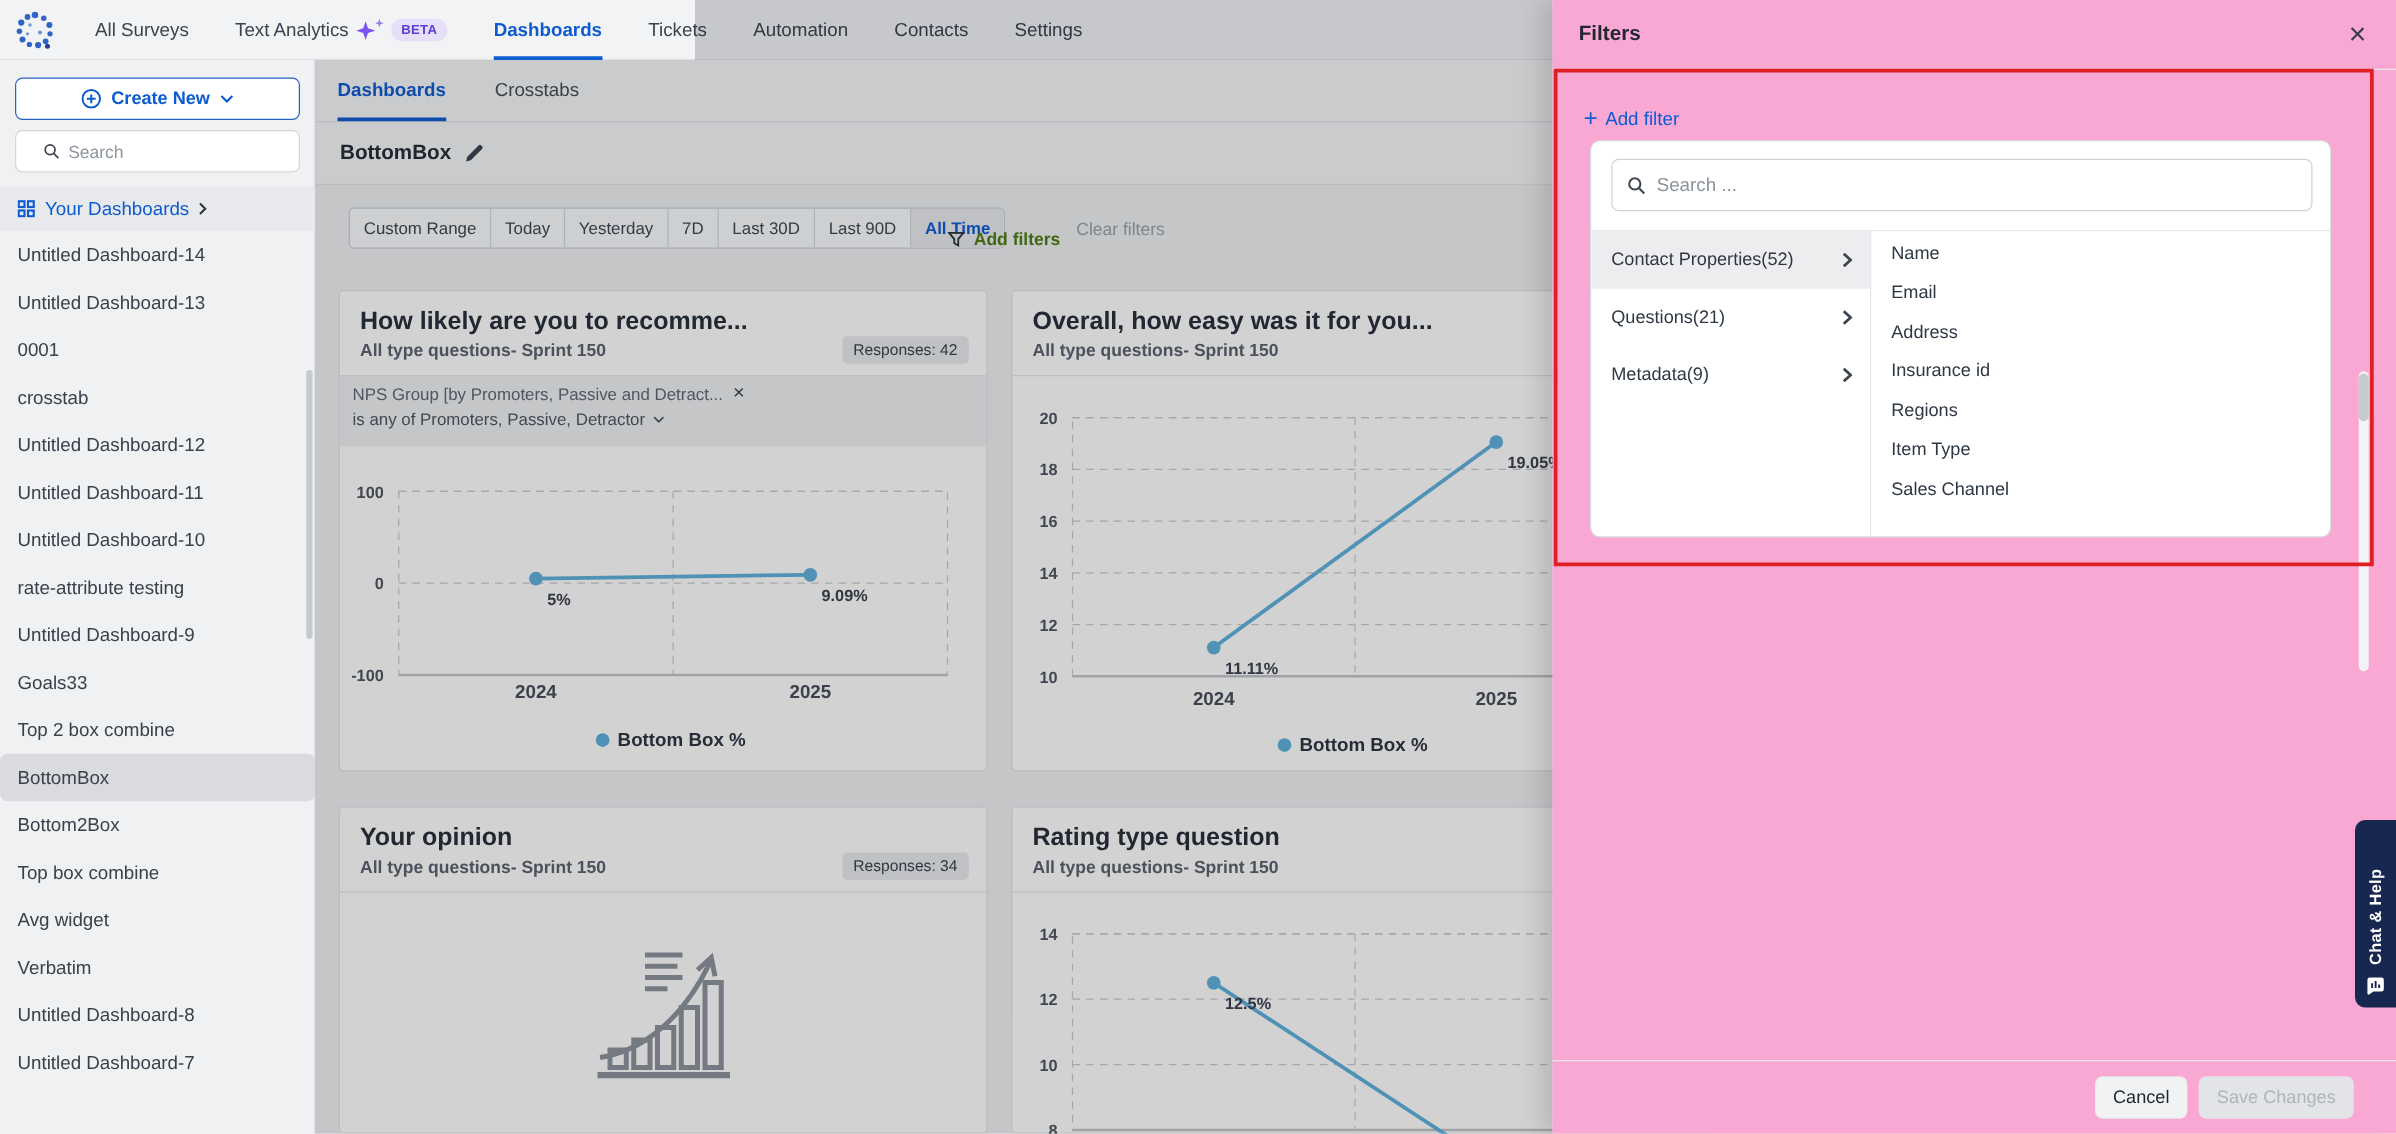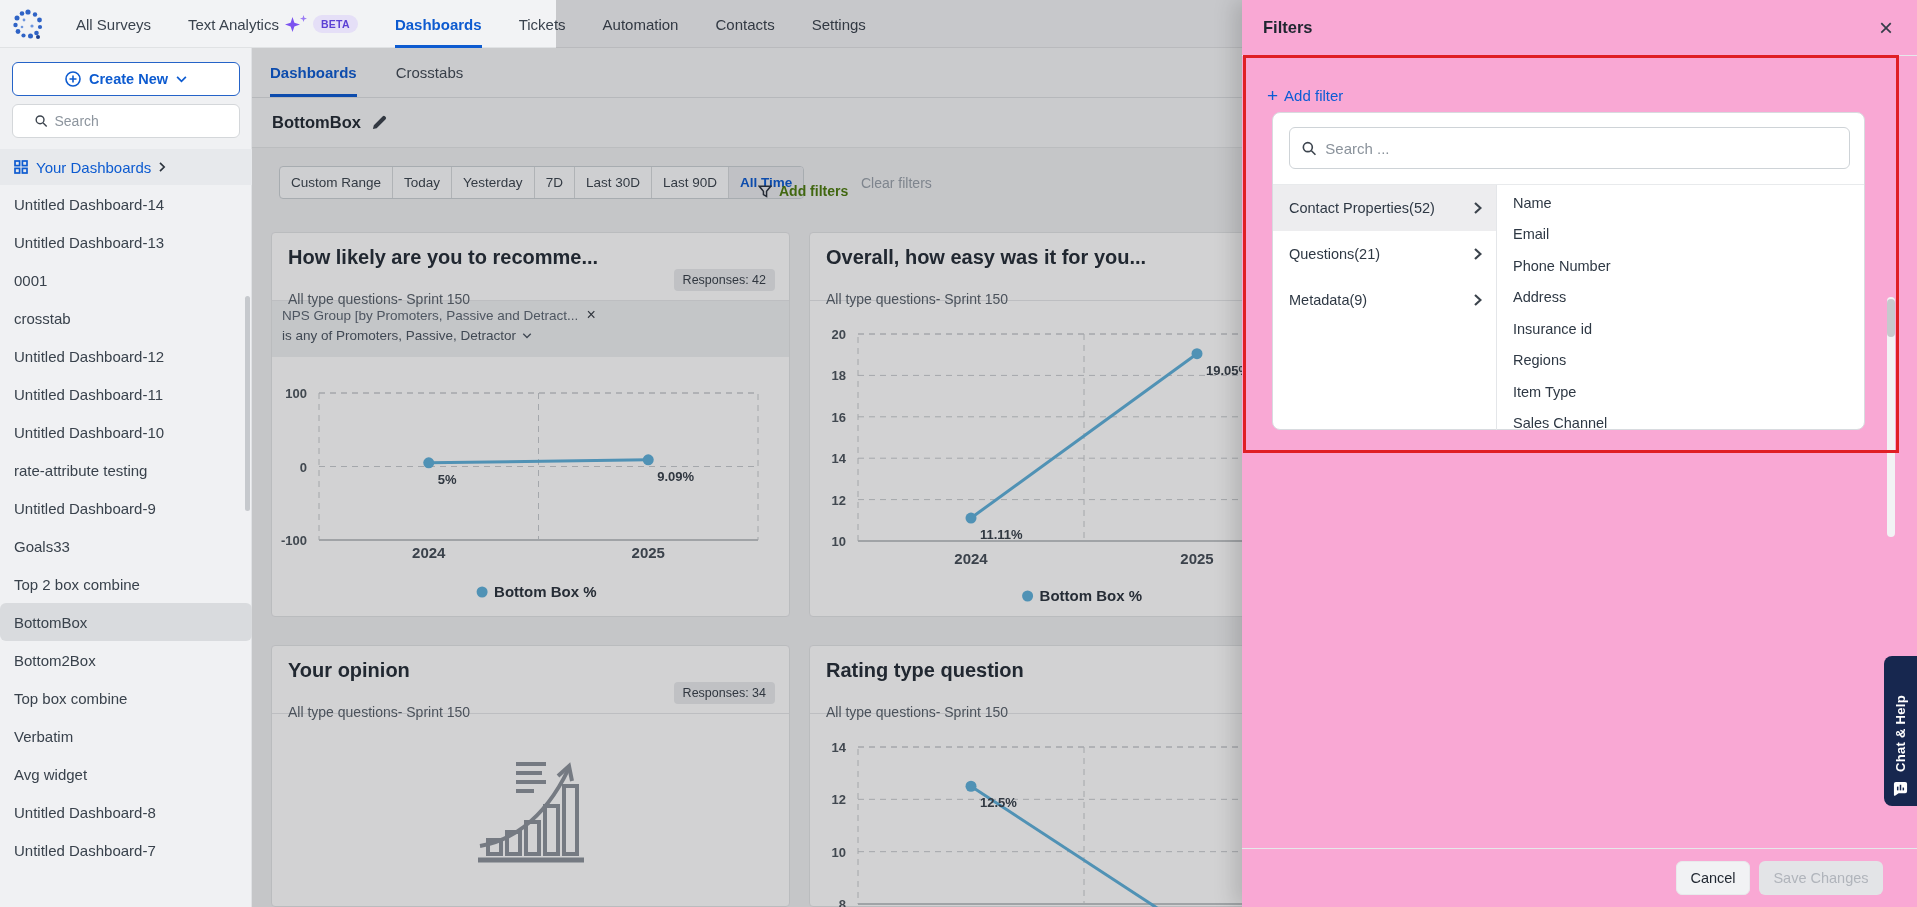--- a/index.html
+++ b/index.html
@@ -40,21 +40,21 @@
   .seg-btn { padding:8px 11px; font-size:13.5px; color:#3c454f; border-left:1px solid #d5d9dc; cursor:pointer; white-space:nowrap; }
   .seg-btn:first-child { border-left:none; }
   .seg-btn.active { color:#0d5bd0; font-weight:700; background:#e9ebee; }
   .addf { left:758px; top:166px; height:33px; display:flex; align-items:flex-end; gap:7px; font-size:14px; font-weight:700; color:#4d7c0f; cursor:pointer; z-index:1; }
   .clearf { left:861px; top:166px; height:33px; display:flex; align-items:center; font-size:14px; color:#99a1aa; cursor:pointer; z-index:1; }
 
   
   .card { background:#fff; border:1px solid #e2e4e6; border-radius:4px; z-index:1; }
   .card-head { height:68px; border-bottom:1px solid #e5e7e9; padding:13px 16px 0; position:relative; }
   .w-title { font-size:20px; font-weight:700; color:#262e38; }
-  .w-sub { font-size:14px; color:#59626c; margin-top:22px; }
+  .w-sub { font-size:14px; color:#59626c; margin-top:3px;font-weight:bold; }
   .badge { position:absolute; top:36px; right:14px; background:#e9ebed; border-radius:4px; padding:4px 9px; font-size:12.5px; color:#39414b; }
   .chipstrip { height:56px; background:#eef0f2; padding:6px 10px; }
   .chip-l1 { font-size:13.5px; color:#5d6773; display:flex; align-items:center; gap:8px; }
   .chip-x { font-size:16px; color:#3a4149; line-height:1; cursor:pointer; }
   .chip-l2 { font-size:13.5px; color:#4c5662; margin-top:5px; display:flex; align-items:center; gap:6px; }
   .chart { position:absolute; }
   .empty-body { position:absolute; left:0; top:68px; right:0; bottom:0; display:flex; align-items:center; justify-content:center; }
   svg text.ytick  { font:700 13px "Liberation Sans",sans-serif; fill:#4d565e; }
   svg text.xtick  { font:700 15px "Liberation Sans",sans-serif; fill:#454e58; }
   svg text.plabel { font:700 13px "Liberation Sans",sans-serif; fill:#39424c; }
@@ -192,22 +192,22 @@
     <div class="sb-item">Untitled Dashboard-12</div>
     <div class="sb-item">Untitled Dashboard-11</div>
     <div class="sb-item">Untitled Dashboard-10</div>
     <div class="sb-item">rate-attribute testing</div>
     <div class="sb-item">Untitled Dashboard-9</div>
     <div class="sb-item">Goals33</div>
     <div class="sb-item">Top 2 box combine</div>
     <div class="sb-item selected">BottomBox</div>
     <div class="sb-item">Bottom2Box</div>
     <div class="sb-item">Top box combine</div>
+    <div class="sb-item">Avg widget</div>
     <div class="sb-item">Verbatim</div>
-    <div class="sb-item">Avg widget</div>
     <div class="sb-item">Untitled Dashboard-8</div>
     <div class="sb-item">Untitled Dashboard-7</div>
   </div>
   <div class="sb-scroll"></div>
 </div>
 
 <div class="abs tabsbar">
   <div class="tab active">Dashboards</div>
   <div class="tab">Crosstabs</div>
 </div>
@@ -397,21 +397,20 @@
       <div class="fcat">
         <span>Metadata(9)</span>
         <svg class="chev" width="8" height="12" viewBox="0 0 8 12">
             <path d="M1 1 L6.5 6 L1 11" fill="none" stroke="#3b434c" stroke-width="2.2"></path>
           </svg>
       </div>
     </div>
     <div class="fitems">
       <div class="f-item">Name</div>
       <div class="f-item">Email</div>
-      <div class="f-item">Phone Number</div>
       <div class="f-item">Address</div>
       <div class="f-item">Insurance id</div>
       <div class="f-item">Regions</div>
       <div class="f-item">Item Type</div>
       <div class="f-item">Sales Channel</div>
     </div>
     <div class="fscrolltrack"></div>
     <div class="fscrollthumb"></div>
   </div>
   <div class="panel-foot">

